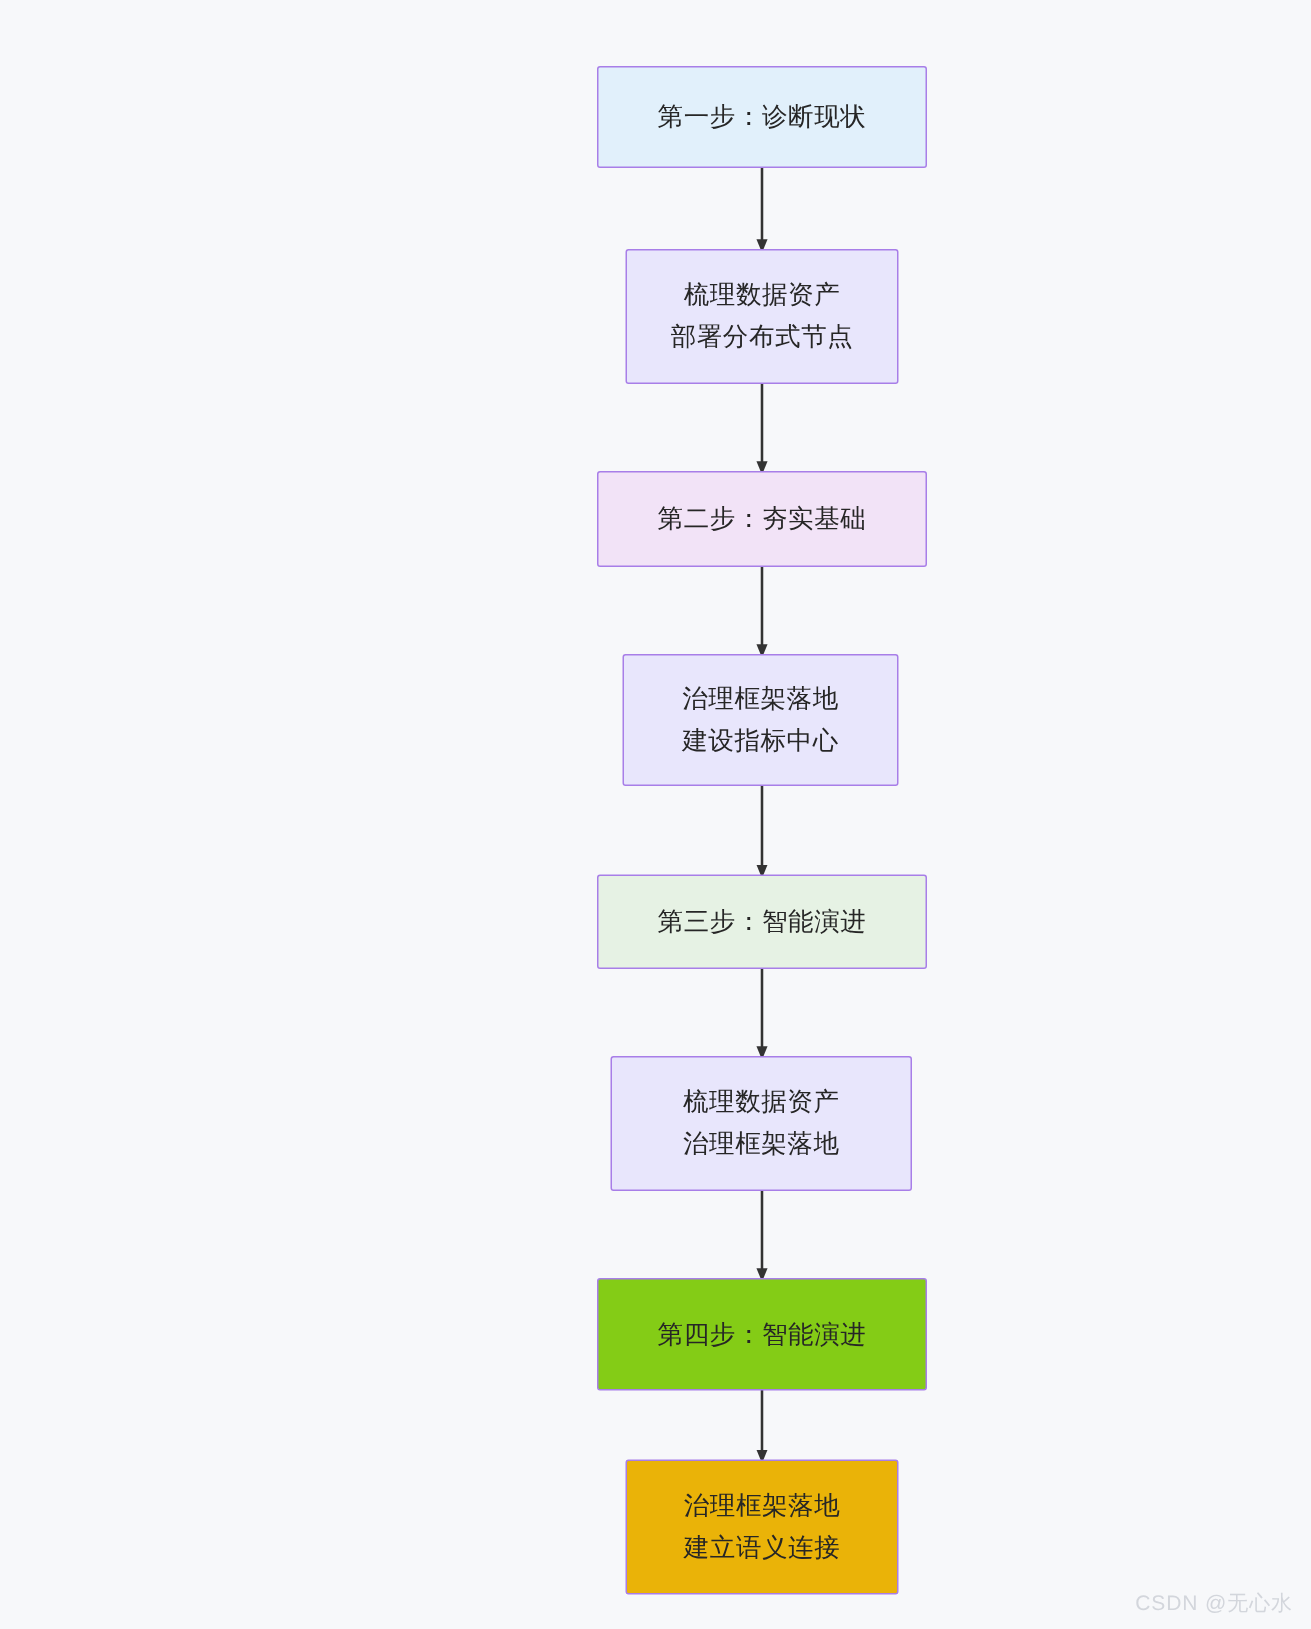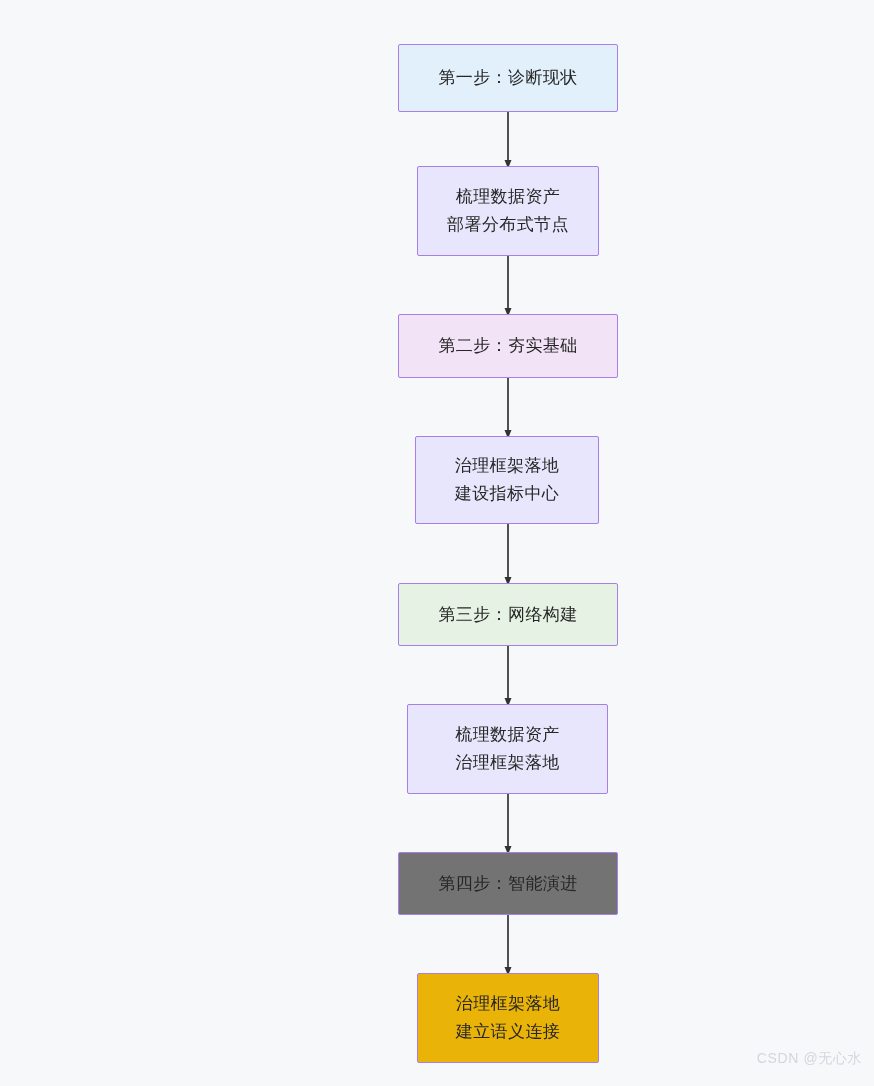--- a/index.html
+++ b/index.html
@@ -50,21 +50,21 @@
     left: 0;
     top: 0;
     width: 874px;
     height: 1086px;
     pointer-events: none;
   }
 
   .watermark {
     position: absolute;
     right: 12px;
-    bottom: 18px;
+    bottom: 8px;
     color: #d3d6dc;
     font-size: 14px;
     letter-spacing: 0.6px;
     user-select: none;
   }
 </style>
 </head>
 <body>
 
 <div id="flow-canvas">
@@ -95,27 +95,27 @@
         <span class="line">部署分布式节点</span>
       </div>
       <div class="node node-stage" style="left: 398px; top: 314px; width: 220px; height: 64px; background: rgb(242, 227, 247); border-color: rgb(168, 126, 232); color: rgb(38, 38, 38);">
         <span class="line">第二步：夯实基础</span>
       </div>
       <div class="node node-detail" style="left: 415px; top: 436px; width: 184px; height: 88px; background: rgb(232, 230, 252); border-color: rgb(168, 126, 232); color: rgb(38, 38, 38);">
         <span class="line">治理框架落地</span>
         <span class="line">建设指标中心</span>
       </div>
       <div class="node node-stage" style="left: 398px; top: 583px; width: 220px; height: 63px; background: rgb(230, 242, 228); border-color: rgb(168, 126, 232); color: rgb(38, 38, 38);">
-        <span class="line">第三步：网络构建</span>
+        <span class="line">第三步：智能演进</span>
       </div>
       <div class="node node-detail" style="left: 407px; top: 704px; width: 201px; height: 90px; background: rgb(232, 230, 252); border-color: rgb(168, 126, 232); color: rgb(38, 38, 38);">
         <span class="line">梳理数据资产</span>
         <span class="line">治理框架落地</span>
       </div>
-      <div class="node node-stage" style="left: 398px; top: 852px; width: 220px; height: 63px; background: #737373; border-color: rgb(168, 126, 232); color: rgb(38, 38, 38);">
+      <div class="node node-stage" style="left: 398px; top: 852px; width: 220px; height: 75px; background: #84cc16; border-color: rgb(168, 126, 232); color: rgb(38, 38, 38);">
         <span class="line">第四步：智能演进</span>
       </div>
       <div class="node node-detail" style="left: 417px; top: 973px; width: 182px; height: 90px; background: #eab308; border-color: rgb(168, 126, 232); color: rgb(38, 38, 38);">
         <span class="line">治理框架落地</span>
         <span class="line">建立语义连接</span>
       </div>
     </div>
 
 </div>
 

